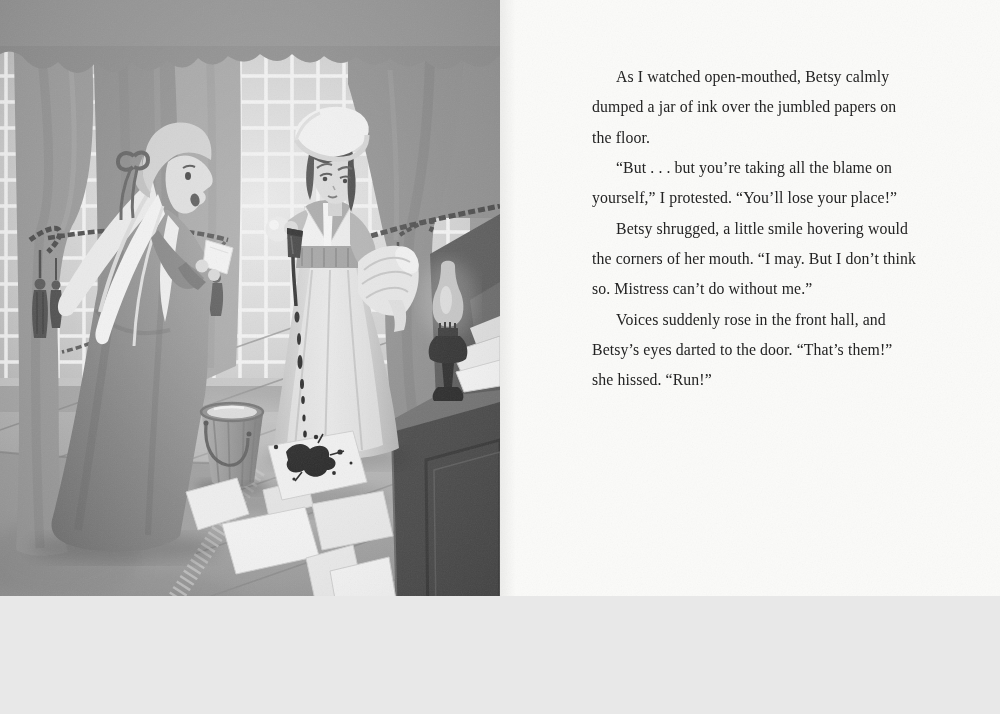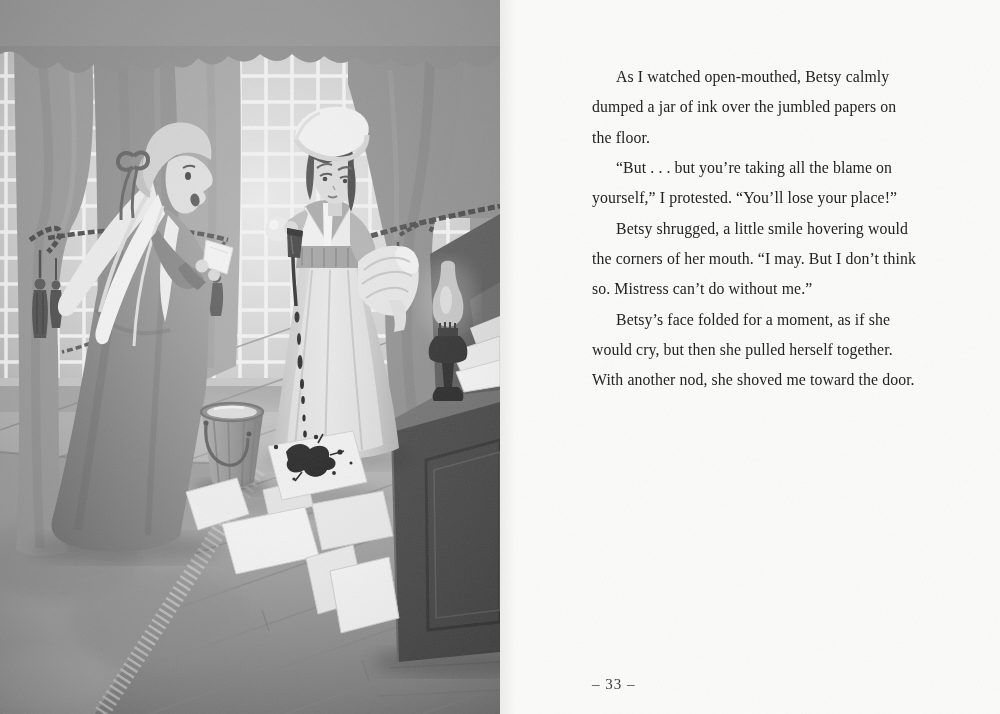--- a/index.html
+++ b/index.html
@@ -1,18 +1,18 @@
 <!DOCTYPE html>
 <html><head>
 <meta charset="utf-8">
 <title>Book Spread</title>
 <style>
   html,body{margin:0;padding:0;background:#e8e8e8;}
   .spread{
-    position:relative;width:1000px;height:714px;overflow:hidden;
+    position:relative;width:1000px;height:596px;overflow:hidden;
     display:flex;background:#fff;font-family:"Liberation Serif", serif;
   }
   .page-left{position:relative;width:500px;height:714px;flex:0 0 500px;background:#9a9a9a;}
   .page-left svg{display:block;}
   .page-right{position:relative;width:500px;height:714px;flex:0 0 500px;background:#fbfbf9;}
   .gutter-shade{position:absolute;left:0;top:0;bottom:0;width:16px;
     background:linear-gradient(90deg,rgba(0,0,0,0.055),rgba(0,0,0,0));pointer-events:none;}
   .paper-grain{position:absolute;left:0;top:0;pointer-events:none;}
   .text-block{position:absolute;left:92px;top:62px;width:352px;}
   .para{
@@ -356,21 +356,21 @@
 
     <div class="text-block">
       <p class="para">As I watched open-mouthed, Betsy calmly
 dumped a jar of ink over the jumbled papers on
 the floor.</p>
       <p class="para">“But . . . but you’re taking all the blame on
 yourself,” I protested. “You’ll lose your place!”</p>
       <p class="para">Betsy shrugged, a little smile hovering would
 the corners of her mouth. “I may. But I don’t think
 so. Mistress can’t do without me.”</p>
-      <p class="para">Betsy’s face folded for a moment, as if she
-would cry, but then she pulled herself together.
-With another nod, she shoved me toward the door.</p>
+      <p class="para">Voices suddenly rose in the front hall, and
+Betsy’s eyes darted to the door. “That’s them!”
+she hissed. “Run!”</p>
     </div>
 
     <div class="folio">– 33 –</div>
   </div>
 
 </div>
 
 </body></html>

